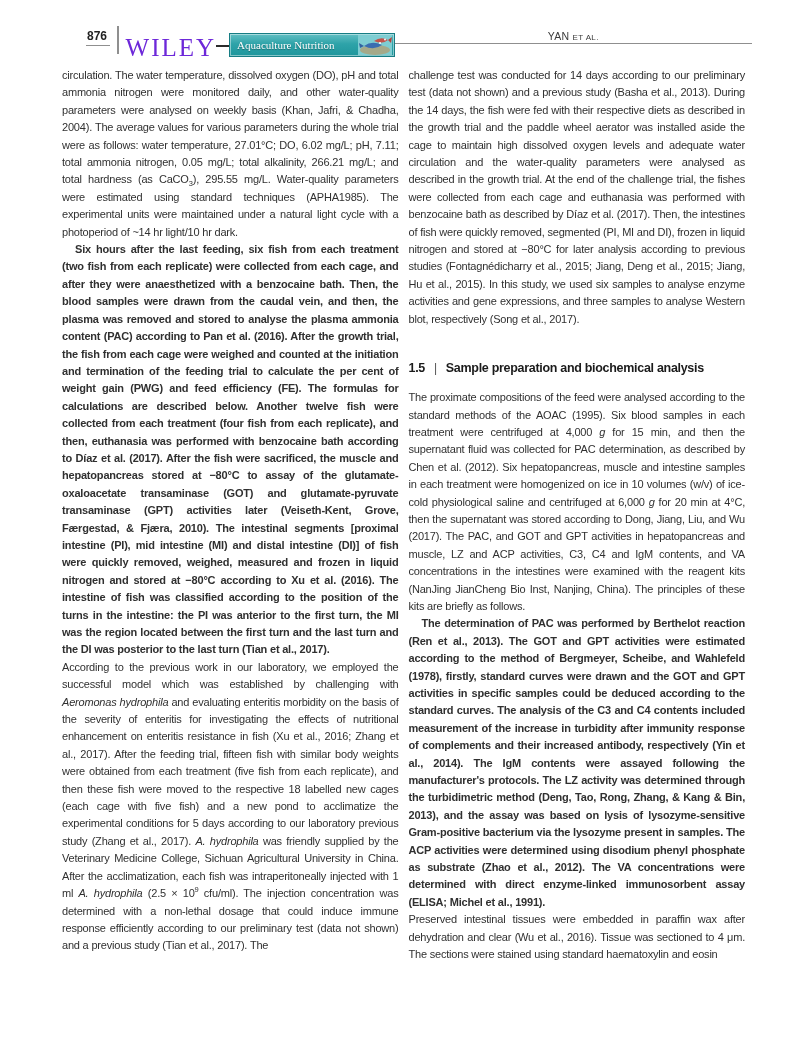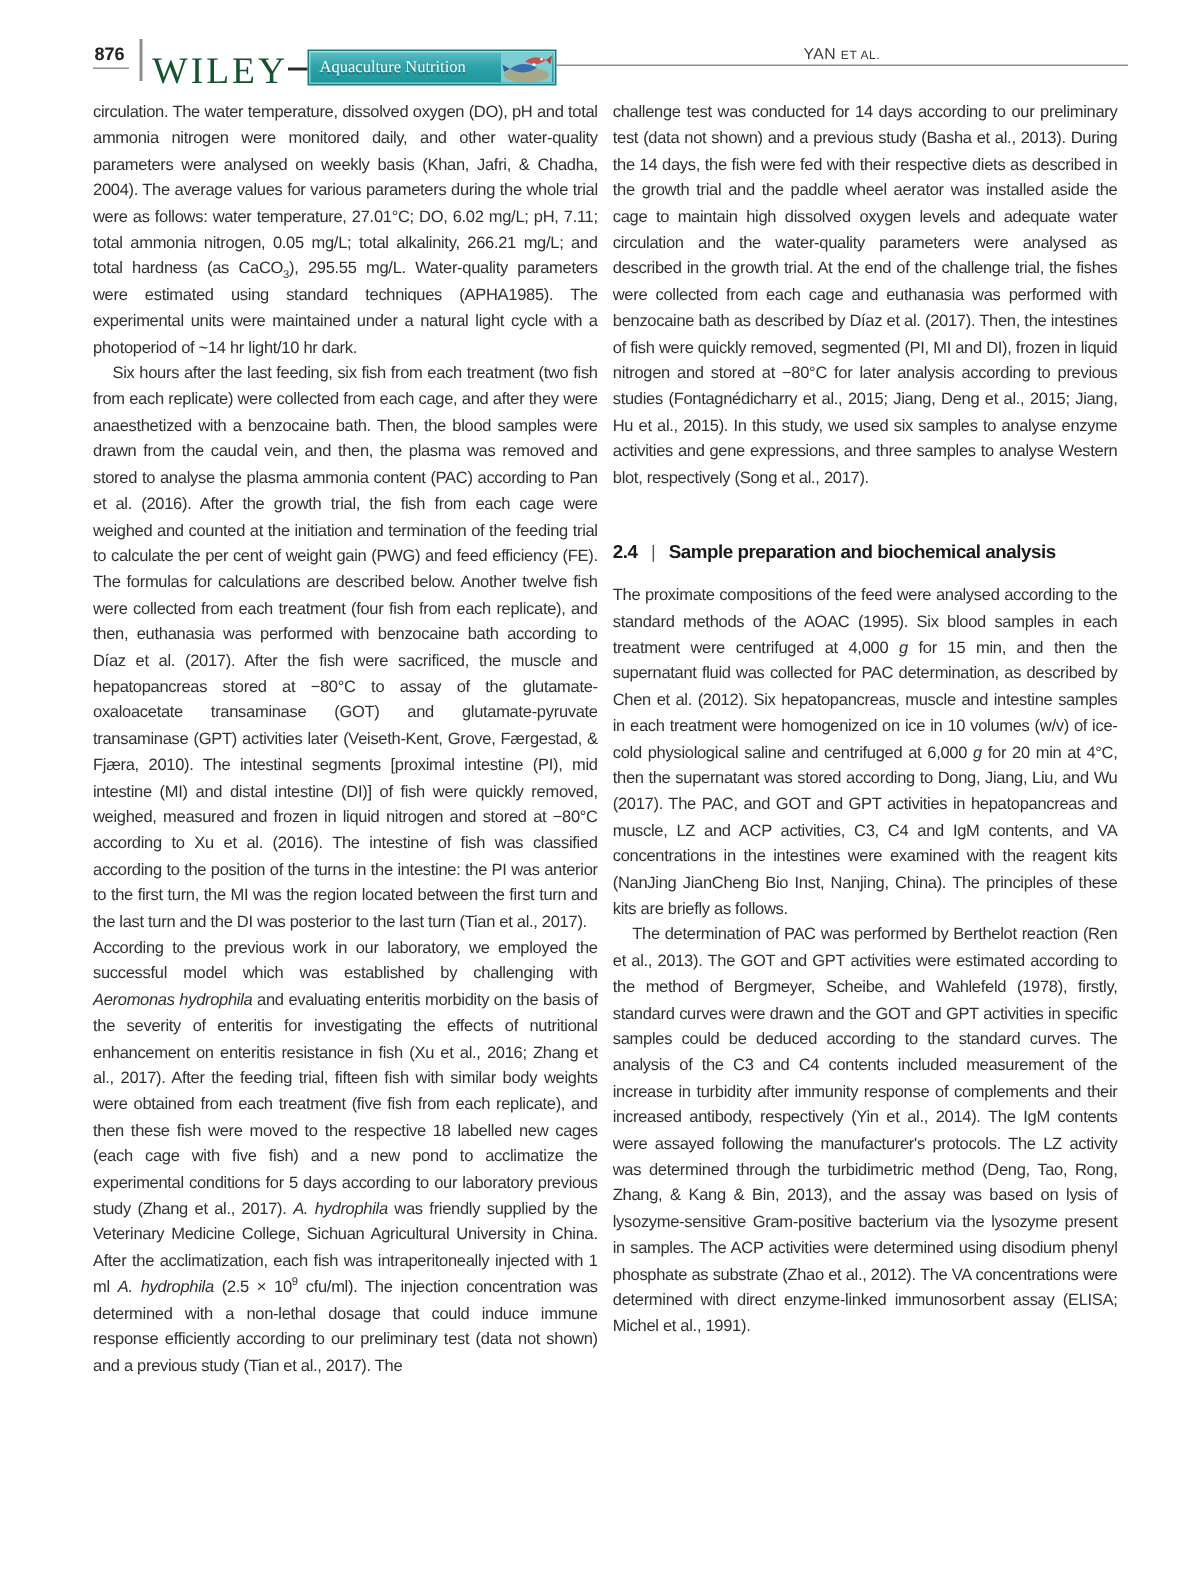--- a/index.html
+++ b/index.html
@@ -4,31 +4,31 @@
 <style>
   html,body{margin:0;padding:0;background:#ffffff;}
   body{
     width:800px;height:1051px;position:relative;
     font-family:"Liberation Sans","DejaVu Sans",sans-serif;
     color:#303030;overflow:hidden;
   }
   
   .page-header{
     display:flex;align-items:flex-start;
-    padding:26px 48px 0 62px;height:34px;
+    padding:26px 48px 0 62px;height:34px;margin-left:24px;
   }
   .page-number{
     font-size:12px;font-weight:bold;color:#222;
     margin-top:4px;padding:0 3px 3px 1px;
     border-bottom:1.5px solid #8f8f8f;line-height:1;
   }
   .header-vbar{width:1.5px;height:28px;background:#8f8f8f;margin:0 7px 0 7px;}
   .publisher-wordmark{
     font-family:"Liberation Serif","DejaVu Serif",serif;
-    font-size:25px;letter-spacing:2px;color:#14532d;
+    font-size:25px;letter-spacing:2px;color:#6d28d9;
     line-height:1;margin-top:9px;font-weight:500;
   }
   .header-dash{width:13px;height:1.5px;background:#2b2b2b;margin-top:19px;}
   .journal-banner{
     margin-top:7px;height:22px;display:flex;align-items:center;
     background:linear-gradient(180deg,#62bfc3 0%,#2ea3a9 45%,#1f969c 100%);
     border:1px solid #177d84;box-shadow:inset 0 0 0 1px rgba(255,255,255,.45);
     padding:0 2px 0 7px;
   }
   .journal-name{
@@ -46,21 +46,21 @@
   
   .content{
     display:flex;gap:10px;padding:7px 28px 0 62px;
   }
   .col{width:336.5px;}
   .para{
     margin:0;text-align:justify;
     font-size:11px;line-height:17.4px;letter-spacing:-0.2px;
     color:#303030;
   }
-  .para.indent{text-indent:13px;}
+  .para.indent{text-indent:13px;font-weight:bold;}
   .para em{font-style:italic;}
   .para sub,.para sup{font-size:7.5px;line-height:0;}
   .section-heading{
     margin:33px 0 13px 0;font-size:12.5px;font-weight:bold;color:#1b1b1b;
     letter-spacing:-0.3px;white-space:nowrap;line-height:1.2;
   }
   .sec-pipe{font-weight:400;color:#555;margin:0 9px;font-size:12px;}
 </style>
 </head>
 <body>
@@ -89,17 +89,18 @@
 </header>
 
 <main class="content">
   <section class="col">
       <p class="para"><span>circulation. The water temperature, dissolved oxygen (DO), pH and total ammonia nitrogen were monitored daily, and other water-quality parameters were analysed on weekly basis (Khan, Jafri, &amp; Chadha, 2004). The average values for various parameters during the whole trial were as follows: water temperature, 27.01°C; DO, 6.02 mg/L; pH, 7.11; total ammonia nitrogen, 0.05 mg/L; total alkalinity, 266.21 mg/L; and total hardness (as CaCO</span><sub>3</sub><span>), 295.55 mg/L. Water-quality parameters were estimated using standard techniques (APHA1985). The experimental units were maintained under a natural light cycle with a photoperiod of ~14 hr light/10 hr dark.</span></p>
       <p class="para indent"><span>Six hours after the last feeding, six fish from each treatment (two fish from each replicate) were collected from each cage, and after they were anaesthetized with a benzocaine bath. Then, the blood samples were drawn from the caudal vein, and then, the plasma was removed and stored to analyse the plasma ammonia content (PAC) according to Pan et al. (2016). After the growth trial, the fish from each cage were weighed and counted at the initiation and termination of the feeding trial to calculate the per cent of weight gain (PWG) and feed efficiency (FE). The formulas for calculations are described below. Another twelve fish were collected from each treatment (four fish from each replicate), and then, euthanasia was performed with benzocaine bath according to Díaz et al. (2017). After the fish were sacrificed, the muscle and hepatopancreas stored at −80°C to assay of the glutamate-oxaloacetate transaminase (GOT) and glutamate-pyruvate transaminase (GPT) activities later (Veiseth-Kent, Grove, Færgestad, &amp; Fjæra, 2010). The intestinal segments [proximal intestine (PI), mid intestine (MI) and distal intestine (DI)] of fish were quickly removed, weighed, measured and frozen in liquid nitrogen and stored at −80°C according to Xu et al. (2016). The intestine of fish was classified according to the position of the turns in the intestine: the PI was anterior to the first turn, the MI was the region located between the first turn and the last turn and the DI was posterior to the last turn (Tian et al., 2017).</span></p>
       <p class="para"><span>According to the previous work in our laboratory, we employed the successful model which was established by challenging with </span><em>Aeromonas hydrophila</em><span> and evaluating enteritis morbidity on the basis of the severity of enteritis for investigating the effects of nutritional enhancement on enteritis resistance in fish (Xu et al., 2016; Zhang et al., 2017). After the feeding trial, fifteen fish with similar body weights were obtained from each treatment (five fish from each replicate), and then these fish were moved to the respective 18 labelled new cages (each cage with five fish) and a new pond to acclimatize the experimental conditions for 5 days according to our laboratory previous study (Zhang et al., 2017). </span><em>A. hydrophila</em><span> was friendly supplied by the Veterinary Medicine College, Sichuan Agricultural University in China. After the acclimatization, each fish was intraperitoneally injected with 1 ml </span><em>A. hydrophila</em><span> (2.5 × 10</span><sup>9</sup><span> cfu/ml). The injection concentration was determined with a non-lethal dosage that could induce immune response efficiently according to our preliminary test (data not shown) and a previous study (Tian et al., 2017). The</span></p>
     </section>
   <section class="col">
       <p class="para"><span>challenge test was conducted for 14 days according to our preliminary test (data not shown) and a previous study (Basha et al., 2013). During the 14 days, the fish were fed with their respective diets as described in the growth trial and the paddle wheel aerator was installed aside the cage to maintain high dissolved oxygen levels and adequate water circulation and the water-quality parameters were analysed as described in the growth trial. At the end of the challenge trial, the fishes were collected from each cage and euthanasia was performed with benzocaine bath as described by Díaz et al. (2017). Then, the intestines of fish were quickly removed, segmented (PI, MI and DI), frozen in liquid nitrogen and stored at −80°C for later analysis according to previous studies (Fontagnédicharry et al., 2015; Jiang, Deng et al., 2015; Jiang, Hu et al., 2015). In this study, we used six samples to analyse enzyme activities and gene expressions, and three samples to analyse Western blot, respectively (Song et al., 2017).</span></p>
-      <h2 class="section-heading"><span class="sec-num">2.4</span><span class="sec-pipe">|</span><span class="sec-title">Sample preparation and biochemical analysis</span></h2>
+      <h2 class="section-heading"><span class="sec-num">1.5</span><span class="sec-pipe">|</span><span class="sec-title">Sample preparation and biochemical analysis</span></h2>
       <p class="para"><span>The proximate compositions of the feed were analysed according to the standard methods of the AOAC (1995). Six blood samples in each treatment were centrifuged at 4,000 </span><em>g</em><span> for 15 min, and then the supernatant fluid was collected for PAC determination, as described by Chen et al. (2012). Six hepatopancreas, muscle and intestine samples in each treatment were homogenized on ice in 10 volumes (w/v) of ice-cold physiological saline and centrifuged at 6,000 </span><em>g</em><span> for 20 min at 4°C, then the supernatant was stored according to Dong, Jiang, Liu, and Wu (2017). The PAC, and GOT and GPT activities in hepatopancreas and muscle, LZ and ACP activities, C3, C4 and IgM contents, and VA concentrations in the intestines were examined with the reagent kits (NanJing JianCheng Bio Inst, Nanjing, China). The principles of these kits are briefly as follows.</span></p>
       <p class="para indent"><span>The determination of PAC was performed by Berthelot reaction (Ren et al., 2013). The GOT and GPT activities were estimated according to the method of Bergmeyer, Scheibe, and Wahlefeld (1978), firstly, standard curves were drawn and the GOT and GPT activities in specific samples could be deduced according to the standard curves. The analysis of the C3 and C4 contents included measurement of the increase in turbidity after immunity response of complements and their increased antibody, respectively (Yin et al., 2014). The IgM contents were assayed following the manufacturer's protocols. The LZ activity was determined through the turbidimetric method (Deng, Tao, Rong, Zhang, &amp; Kang &amp; Bin, 2013), and the assay was based on lysis of lysozyme-sensitive Gram-positive bacterium via the lysozyme present in samples. The ACP activities were determined using disodium phenyl phosphate as substrate (Zhao et al., 2012). The VA concentrations were determined with direct enzyme-linked immunosorbent assay (ELISA; Michel et al., 1991).</span></p>
+      <p class="para"><span>Preserved intestinal tissues were embedded in paraffin wax after dehydration and clear (Wu et al., 2016). Tissue was sectioned to 4 μm. The sections were stained using standard haematoxylin and eosin</span></p>
     </section>
 </main>
 
 </body></html>

